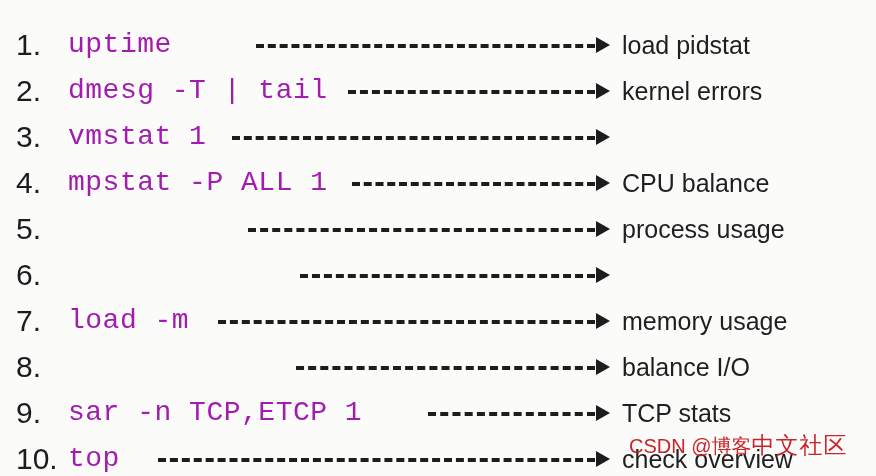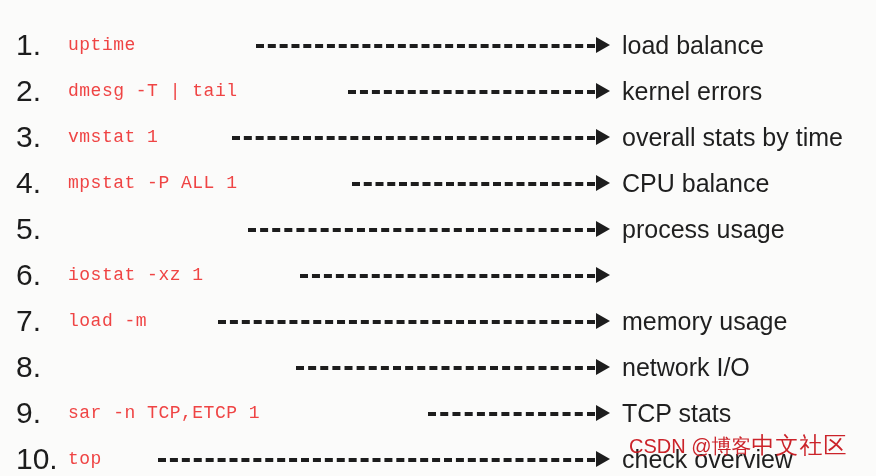--- a/index.html
+++ b/index.html
@@ -40,22 +40,22 @@
     font-size: 30px;
     color: #1c1c1c;
     letter-spacing: 0px;
     line-height: 46px;
   }
 
   .cmd {
     position: absolute;
     left: 68px;
     font-family: "Liberation Mono", "DejaVu Sans Mono", monospace;
-    font-size: 18px;
-    color: #ef4444;
+    font-size: 28px;
+    color: #a21caf;
     line-height: 46px;
     white-space: pre;
     letter-spacing: 0.5px;
   }
 
   .connector {
     position: absolute;
     height: 12px;
     top: 50%;
     margin-top: -6px;
@@ -115,41 +115,40 @@
 
 <div id="sheet">
 
   <div class="row" style="top:22px">
     <span class="num">1.</span>
     <span class="cmd">uptime</span>
     <span class="connector" style="left:256px; width:354px">
       <span class="dashes"></span>
       <span class="arrowhead"></span>
     </span>
-    <span class="label">load balance</span>
+    <span class="label">load pidstat</span>
   </div>
 
   <div class="row" style="top:68px">
     <span class="num">2.</span>
     <span class="cmd">dmesg -T | tail</span>
     <span class="connector" style="left:348px; width:262px">
       <span class="dashes"></span>
       <span class="arrowhead"></span>
     </span>
     <span class="label">kernel errors</span>
   </div>
 
   <div class="row" style="top:114px">
     <span class="num">3.</span>
     <span class="cmd">vmstat 1</span>
     <span class="connector" style="left:232px; width:378px">
       <span class="dashes"></span>
       <span class="arrowhead"></span>
     </span>
-    <span class="label">overall stats by time</span>
   </div>
 
   <div class="row" style="top:160px">
     <span class="num">4.</span>
     <span class="cmd">mpstat -P ALL 1</span>
     <span class="connector" style="left:352px; width:258px">
       <span class="dashes"></span>
       <span class="arrowhead"></span>
     </span>
     <span class="label">CPU balance</span>
@@ -159,21 +158,20 @@
     <span class="num">5.</span>
     <span class="connector" style="left:248px; width:362px">
       <span class="dashes"></span>
       <span class="arrowhead"></span>
     </span>
     <span class="label">process usage</span>
   </div>
 
   <div class="row" style="top:252px">
     <span class="num">6.</span>
-    <span class="cmd">iostat -xz 1</span>
     <span class="connector" style="left:300px; width:310px">
       <span class="dashes"></span>
       <span class="arrowhead"></span>
     </span>
   </div>
 
   <div class="row" style="top:298px">
     <span class="num">7.</span>
     <span class="cmd">load -m</span>
     <span class="connector" style="left:218px; width:392px">
@@ -182,21 +180,21 @@
     </span>
     <span class="label">memory usage</span>
   </div>
 
   <div class="row" style="top:344px">
     <span class="num">8.</span>
     <span class="connector" style="left:296px; width:314px">
       <span class="dashes"></span>
       <span class="arrowhead"></span>
     </span>
-    <span class="label">network I/O</span>
+    <span class="label">balance I/O</span>
   </div>
 
   <div class="row" style="top:390px">
     <span class="num">9.</span>
     <span class="cmd">sar -n TCP,ETCP 1</span>
     <span class="connector" style="left:428px; width:182px">
       <span class="dashes"></span>
       <span class="arrowhead"></span>
     </span>
     <span class="label">TCP stats</span>

